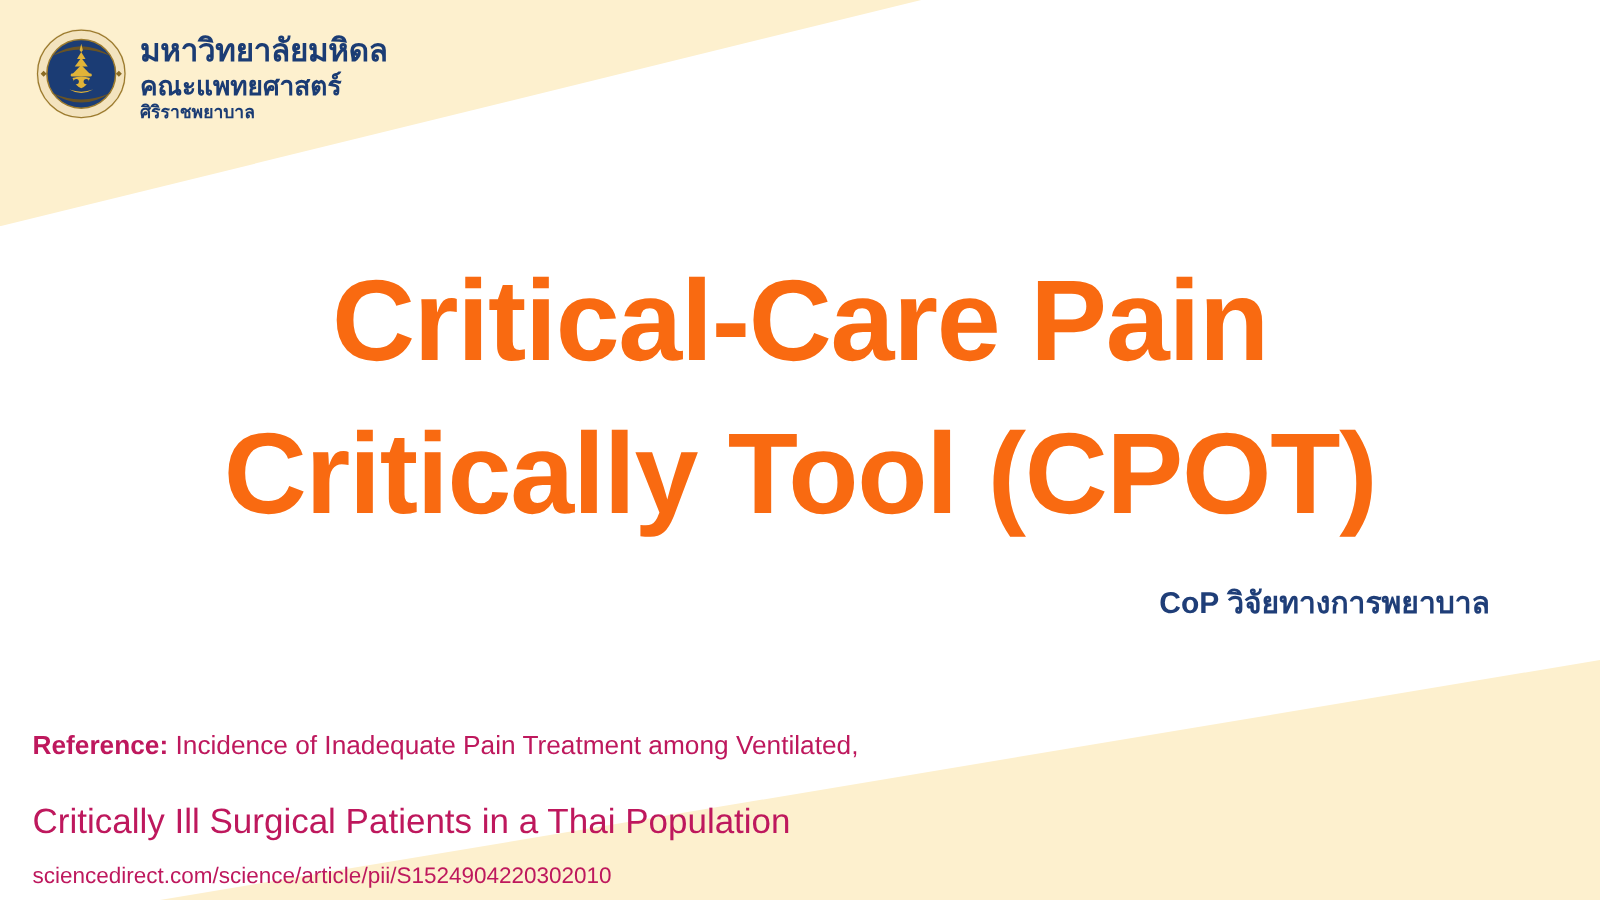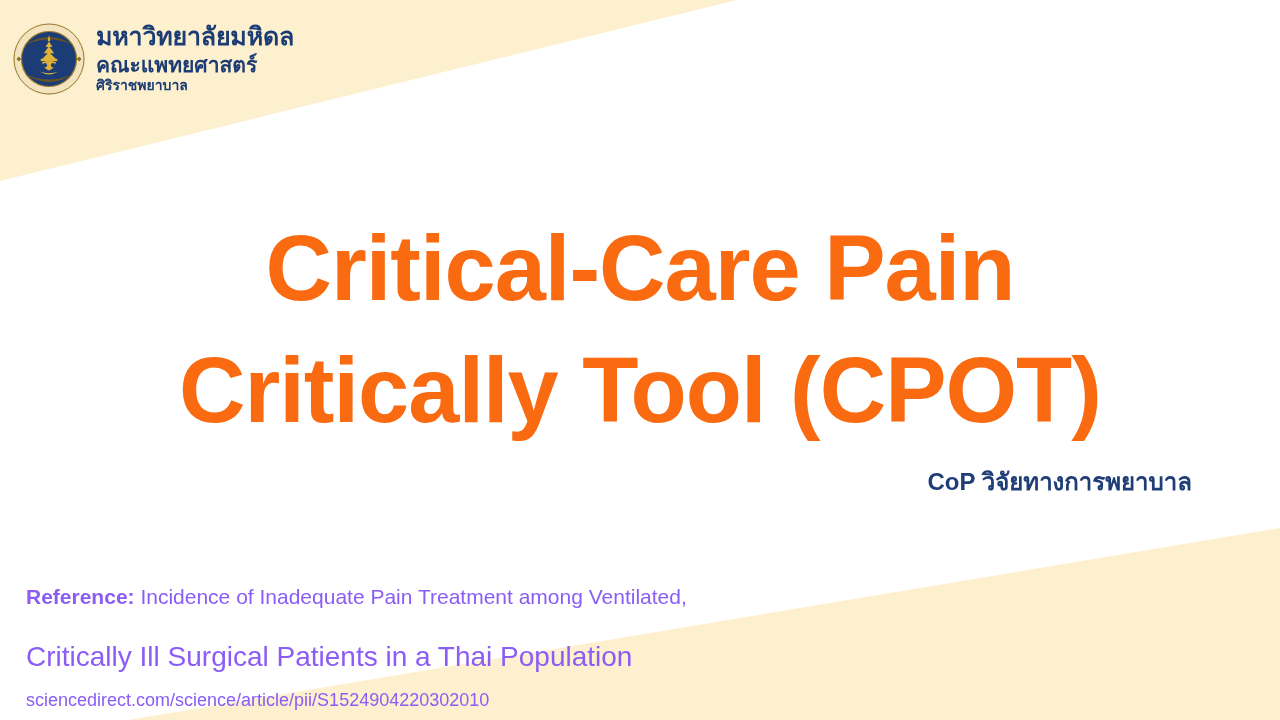--- a/index.html
+++ b/index.html
@@ -37,26 +37,25 @@
     width: 1280px;
     height: 200px;
     background: #FDF0CE;
     clip-path: polygon(1280px 8px, 1280px 200px, 128px 200px);
     z-index: 0;
   }
 
   
   .logo-lockup {
     position: absolute;
-    left: 12px;
+    left: 28px;
     top: 20px;
     display: flex;
-    align-items: center;
+    align-items: flex-end;
     z-index: 3;
-    font-family: Liberation Mono, monospace;
   }
   .logo-emblem {
     width: 74px;
     height: 74px;
     flex: 0 0 74px;
     margin-top: 2px;
   }
   .logo-text-block {
     margin-left: 10px;
     padding-top: 3px;
@@ -79,21 +78,21 @@
     font-size: 14px;
     font-weight: bold;
     margin-top: 2px;
     white-space: nowrap;
   }
 
   
   .title-wrap {
     position: absolute;
     left: 0;
-    top: 207px;
+    top: 196px;
     width: 1280px;
     text-align: center;
     z-index: 2;
   }
   .title-line {
     color: #F96A11;
     font-family: "Liberation Sans", sans-serif;
     font-weight: bold;
     font-size: 92px;
     line-height: 122px;
@@ -112,21 +111,21 @@
     white-space: nowrap;
     z-index: 2;
   }
 
   
   .reference-block {
     position: absolute;
     left: 26px;
     top: 583px;
     z-index: 2;
-    color: #8b5cf6;
+    color: #be185d;
   }
   .ref-line1 {
     font-size: 21px;
     line-height: 28px;
     white-space: nowrap;
   }
   .ref-label {
     font-weight: bold;
   }
   .ref-body {

